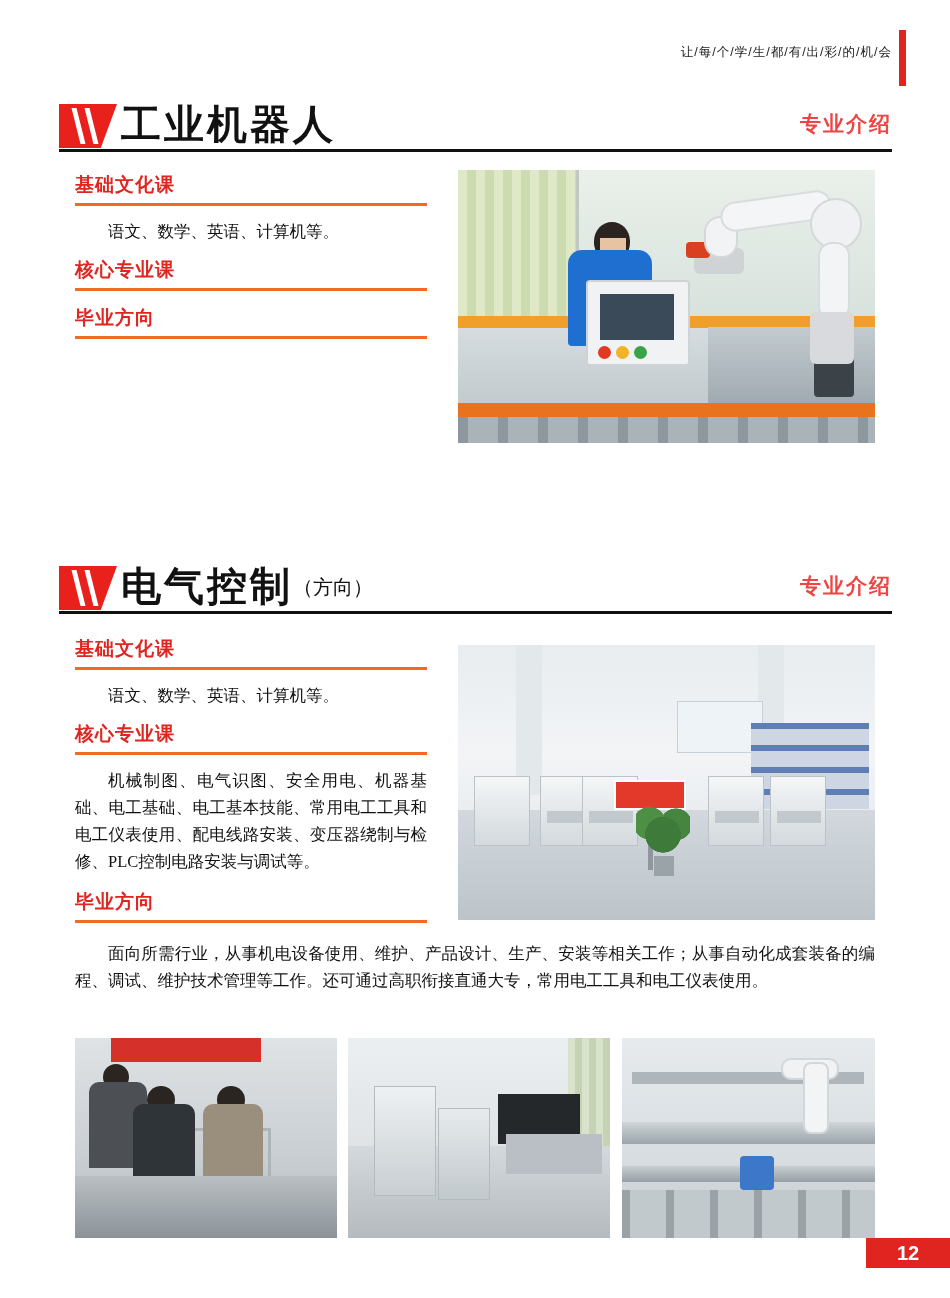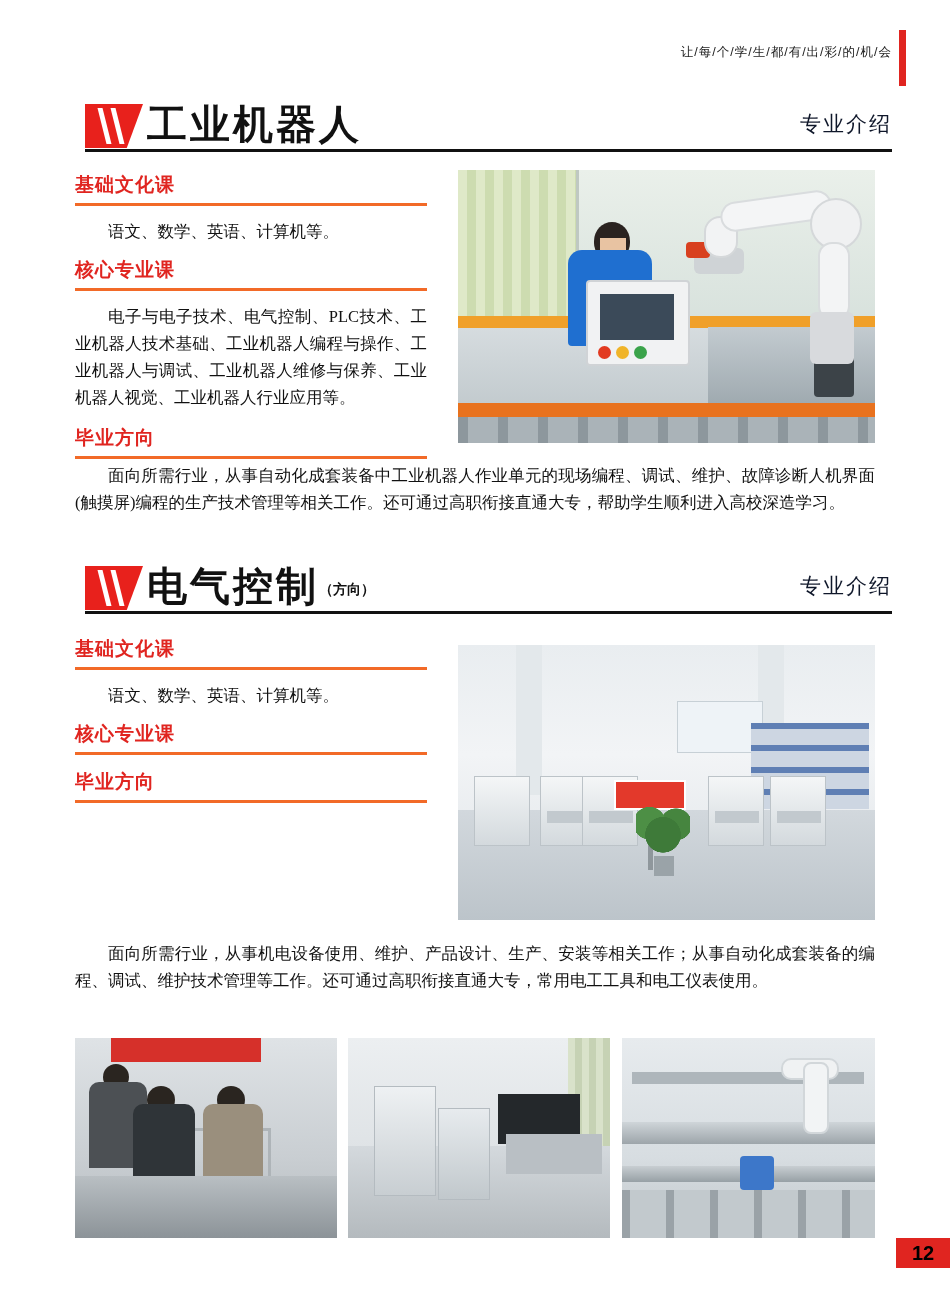--- a/index.html
+++ b/index.html
@@ -38,21 +38,21 @@
   .head-redbar {
     position: absolute;
     top: 30px; right: 44px;
     width: 7px; height: 56px;
     background: #e02520;
   }
 
   
   .sec-title-row {
     position: absolute;
-    left: 85px; right: 58px;
+    left: 59px; right: 58px;
     height: 46px;
   }
   .title-flag {
     position: absolute;
     left: 0; top: 0;
     width: 58px; height: 44px;
     background: #e8211c;
     clip-path: polygon(0 0, 100% 0, 72% 100%, 0 100%);
   }
   .title-flag:after {
@@ -76,35 +76,35 @@
     position: absolute;
     left: 62px; top: -4px;
     font-family: "Liberation Sans", sans-serif;
     font-size: 40px;
     font-weight: bold;
     letter-spacing: 3px;
     color: #111;
     line-height: 48px;
   }
   .sec-title-sub {
-    font-size: 14px;
-    font-weight: bold;
+    font-size: 20px;
+    font-weight: normal;
     letter-spacing: 0px;
     vertical-align: 6px;
     font-family: "Liberation Serif", serif;
     text-align: right;
   }
   .sec-tag {
     position: absolute;
     right: 0; top: 6px;
     font-family: "Liberation Sans", sans-serif;
     font-size: 21px;
-    font-weight: normal;
+    font-weight: bold;
     letter-spacing: 2px;
-    color: #0f172a;
+    color: #ef4444;
   }
   .sec-underline {
     position: absolute;
     left: 0; right: 0; bottom: -2px;
     height: 3px;
     background: #111;
   }
 
   
   .sub-head {
@@ -231,23 +231,23 @@
   .pb3 .frame { position:absolute; left:10px; top:34px; width:232px; height:12px; background:#aeb6bb; }
   .pb3 .arm { position:absolute; right:46px; top:24px; width:26px; height:72px; background:#f2f4f5; border:2px solid #d2d7da; border-radius:8px; }
   .pb3 .armh { position:absolute; right:36px; top:20px; width:58px; height:22px; background:#f0f2f3; border:2px solid #d2d7da; border-radius:10px; }
   .pb3 .blue { position:absolute; left:118px; top:118px; width:34px; height:34px; background:#3d77c9; border-radius:4px; }
   .pb3 .legs { position:absolute; left:0; bottom:0; width:100%; height:48px;
      background: repeating-linear-gradient(90deg,#9aa2a7 0 8px,#c2c9cd 8px 44px); }
 
   
   .pg-num {
     position:absolute; right:0; bottom:30px;
-    width:54px; height:30px;
+    width:84px; height:30px;
     background:#e02520;
-    color:#000000;
+    color:#ffffff;
     font-family:"Liberation Sans", sans-serif;
     font-size:20px; font-weight:bold;
     text-align:center; line-height:30px;
   }
 </style>
 </head>
 <body>
 
 <div class="page">
 
@@ -265,21 +265,20 @@
     <div class="sec-underline"></div>
   </div>
 
   <div style="position:absolute;left:75px;top:172px;width:352px;">
     <div class="sub-head">基础文化课</div>
     <div class="sub-rule"></div>
     <div class="body-text" style="margin-top:12px;">语文、数学、英语、计算机等。</div>
 
     <div class="sub-head" style="margin-top:12px;">核心专业课</div>
     <div class="sub-rule"></div>
-    <div class="body-text" style="margin-top:12px;">电子与电子技术、电气控制、PLC技术、工业机器人技术基础、工业机器人编程与操作、工业机器人与调试、工业机器人维修与保养、工业机器人视觉、工业机器人行业应用等。</div>
 
     <div class="sub-head" style="margin-top:14px;">毕业方向</div>
     <div class="sub-rule"></div>
   </div>
 
   <div class="photo ph1">
     <div class="wall"></div>
       <div class="curtain"></div>
       <div class="window"></div>
     <div class="bench"></div>
@@ -298,38 +297,38 @@
       <div class="person-body"></div>
     <div class="panel"></div>
       <div class="panel-scr"></div>
     <div class="panel-btn1"></div>
       <div class="panel-btn2"></div>
       <div class="panel-btn3"></div>
     <div class="orangebar2"></div>
       <div class="legs"></div>
   </div>
 
-  <div class="body-text" style="position:absolute;left:75px;top:462px;width:800px;">面向所需行业，从事自动化成套装备中工业机器人作业单元的现场编程、调试、维护、故障诊断人机界面(触摸屏)编程的生产技术管理等相关工作。还可通过高职衔接直通大专，帮助学生顺利进入高校深造学习。</div>
 
   <div class="sec-title-row" style="top:566px;">
     <div class="title-flag"></div>
     <div class="sec-title">
       <span>电气控制</span><span class="sec-title-sub">（方向）</span>
     </div>
     <div class="sec-tag">专业介绍</div>
     <div class="sec-underline"></div>
   </div>
 
   <div style="position:absolute;left:75px;top:636px;width:352px;">
     <div class="sub-head">基础文化课</div>
     <div class="sub-rule"></div>
     <div class="body-text" style="margin-top:12px;">语文、数学、英语、计算机等。</div>
 
     <div class="sub-head" style="margin-top:12px;">核心专业课</div>
     <div class="sub-rule"></div>
+    <div class="body-text" style="margin-top:12px;">机械制图、电气识图、安全用电、机器基础、电工基础、电工基本技能、常用电工工具和电工仪表使用、配电线路安装、变压器绕制与检修、PLC控制电路安装与调试等。</div>
 
     <div class="sub-head" style="margin-top:14px;">毕业方向</div>
     <div class="sub-rule"></div>
   </div>
 
   <div class="photo ph2">
     <div class="ceil"></div>
     <div class="pillar" style="left:58px;"></div>
     <div class="pillar" style="left:300px;"></div>
     <div class="board"></div>

